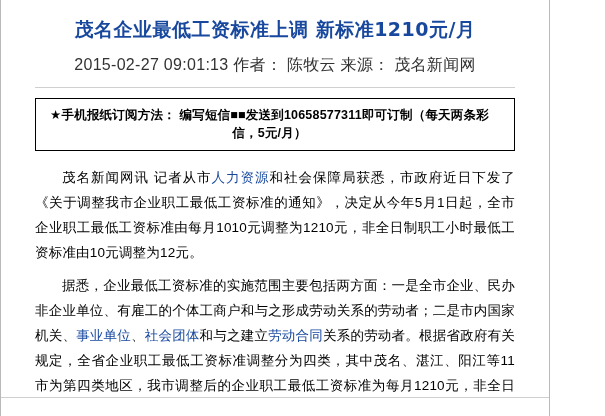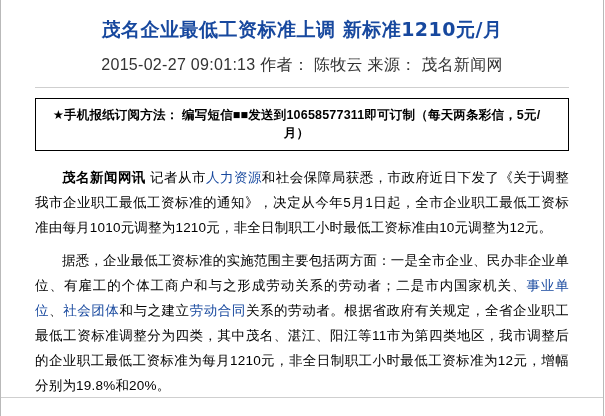--- a/index.html
+++ b/index.html
@@ -9,21 +9,21 @@
   body {
     width: 605px;
     height: 416px;
     background: #ffffff;
     font-family: "Liberation Sans", "DejaVu Sans", sans-serif;
     color: #000000;
     overflow: hidden;
   }
   .page {
     position: relative;
-    width: 604px;
+    width: 550px;
     height: 416px;
     box-sizing: border-box;
     border-left: 1px solid #b9b9b9;
     border-right: 1px solid #b9b9b9;
     background: #ffffff;
   }
   .content {
     box-sizing: border-box;
     padding: 0 34px;
   }
@@ -79,21 +79,21 @@
     letter-spacing: 0.2px;
   }
   .para {
     margin: 0 0 8px 0;
     text-indent: 2em;
   }
   .para.second {
     margin-top: 2px;
   }
   .lead {
-    font-weight: bold;
+    font-weight: normal;
   }
   .lnk {
     color: #17489e;
     cursor: pointer;
   }
   .footer-line {
     margin-top: 12px;
     font-size: 13.5px;
     font-weight: bold;
     padding-left: 10px;

